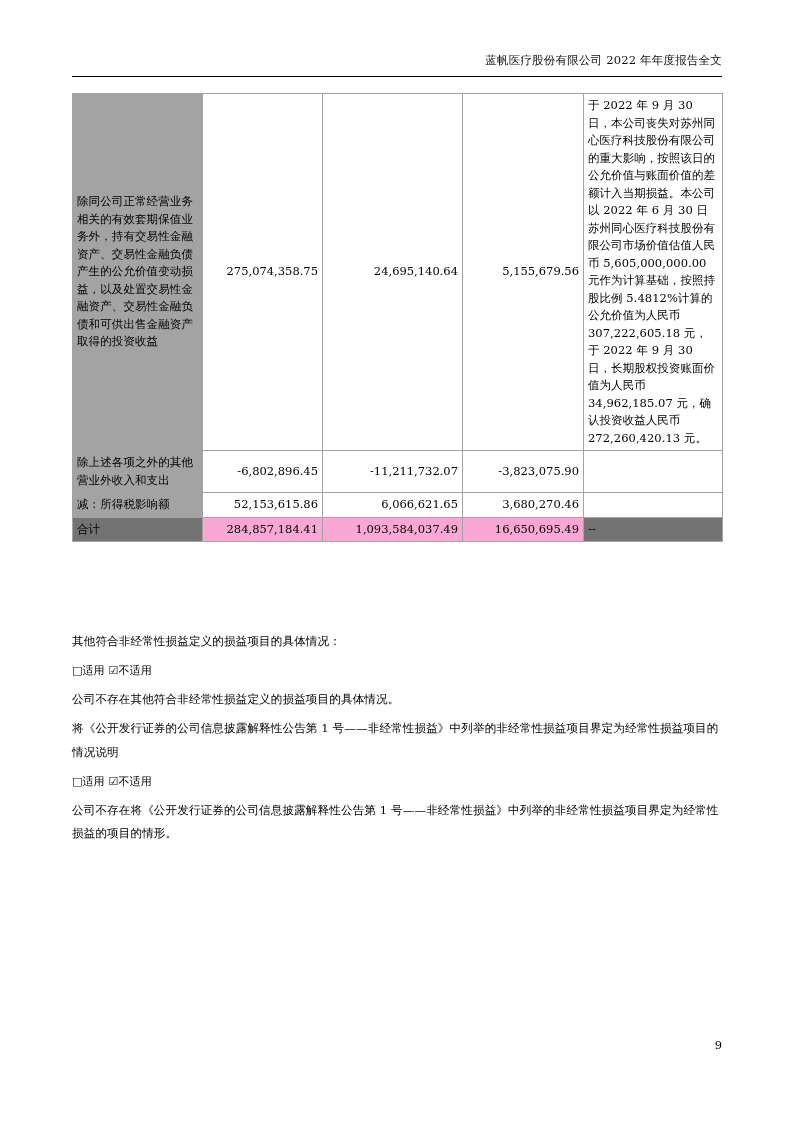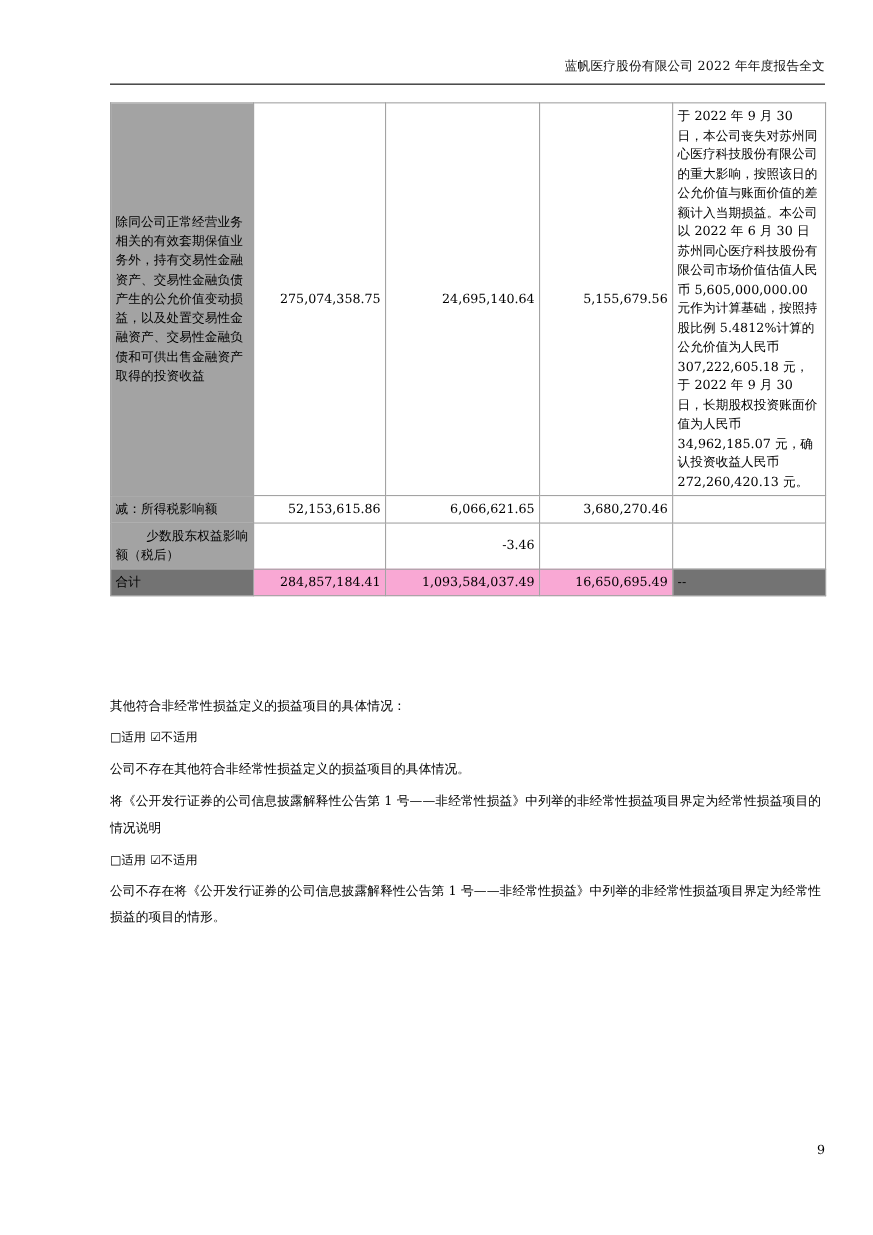--- a/index.html
+++ b/index.html
@@ -14,21 +14,20 @@
     font-family: "DejaVu Serif", "Liberation Serif", serif;
     color: #000000;
     overflow: hidden;
   }
 
   .page {
     position: absolute;
     left: 0; top: 0;
     width: 670px;
     height: 1123px;
-    margin-left: 28px;
   }
 
   
   .page-header {
     position: absolute;
     left: 72px;
     top: 52px;
     width: 650px;
     text-align: right;
     font-size: 11.5px;
@@ -147,31 +146,31 @@
       </colgroup>
       <tbody>
         <tr>
           <td class="lbl">除同公司正常经营业务相关的有效套期保值业务外，持有交易性金融资产、交易性金融负债产生的公允价值变动损益，以及处置交易性金融资产、交易性金融负债和可供出售金融资产取得的投资收益</td>
           <td class="num">275,074,358.75</td>
           <td class="num">24,695,140.64</td>
           <td class="num">5,155,679.56</td>
           <td class="note">于 2022 年 9 月 30 日，本公司丧失对苏州同心医疗科技股份有限公司的重大影响，按照该日的公允价值与账面价值的差额计入当期损益。本公司以 2022 年 6 月 30 日苏州同心医疗科技股份有限公司市场价值估值人民币 5,605,000,000.00 元作为计算基础，按照持股比例 5.4812%计算的公允价值为人民币 307,222,605.18 元，于 2022 年 9 月 30 日，长期股权投资账面价值为人民币 34,962,185.07 元，确认投资收益人民币 272,260,420.13 元。</td>
         </tr>
         <tr>
+          <td class="lbl">除上述各项之外的其他营业外收入和支出</td>
+          <td class="num">-6,802,896.45</td>
+          <td class="num">-11,211,732.07</td>
+          <td class="num">-3,823,075.90</td>
+          <td class="note note-empty"></td>
+        </tr>
+        <tr>
           <td class="lbl">减：所得税影响额</td>
           <td class="num">52,153,615.86</td>
           <td class="num">6,066,621.65</td>
           <td class="num">3,680,270.46</td>
-          <td class="note note-empty"></td>
-        </tr>
-        <tr>
-          <td class="lbl indent-lbl">少数股东权益影响额（税后）</td>
-          <td class="num"></td>
-          <td class="num">-3.46</td>
-          <td class="num"></td>
           <td class="note note-empty"></td>
         </tr>
         <tr class="total">
           <td class="lbl">合计</td>
           <td class="num">284,857,184.41</td>
           <td class="num">1,093,584,037.49</td>
           <td class="num">16,650,695.49</td>
           <td class="note dash-cell">--</td>
         </tr>
       </tbody>

